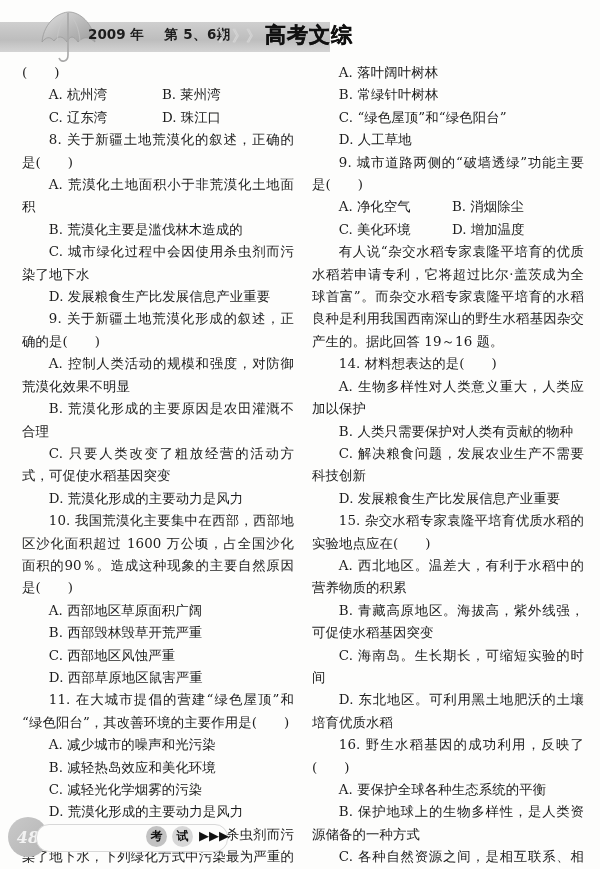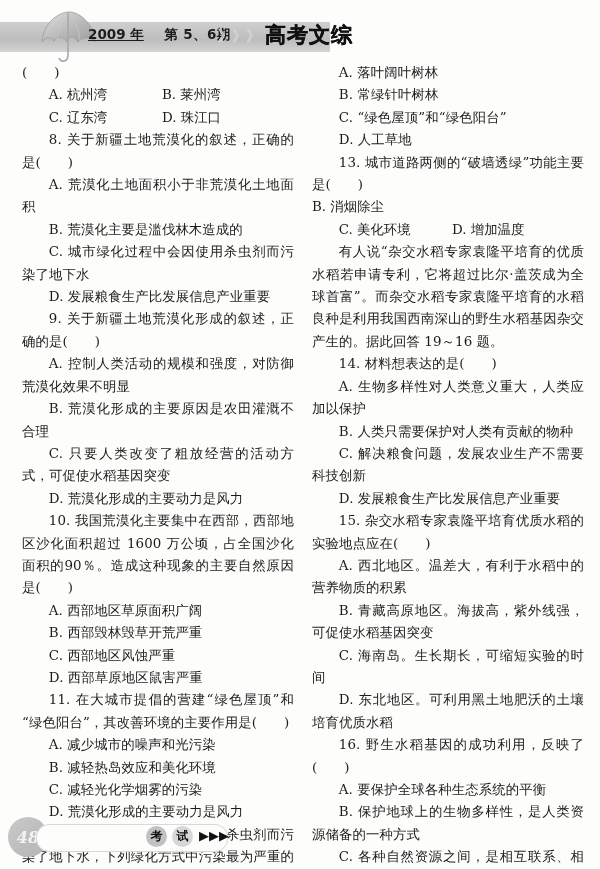--- a/index.html
+++ b/index.html
@@ -54,21 +54,21 @@
     position: absolute;
     left: 88px;
     top: 4px;
     font-family: "DejaVu Sans", "Liberation Sans", sans-serif;
     font-weight: bold;
     font-size: 13.5px;
     letter-spacing: 0.4px;
     color: #1d1d1d;
     white-space: nowrap;
   }
-  .issue-line .yr { letter-spacing: 0; text-decoration: underline; }
+  .issue-line .yr { letter-spacing: 0; }
   .chevrons {
     position: absolute;
     left: 218px;
     top: 5px;
     font-family: "DejaVu Sans", "Liberation Sans", sans-serif;
     font-size: 15px;
     font-weight: bold;
     color: #d3d3d3;
     letter-spacing: -1px;
   }
@@ -263,22 +263,23 @@
       <p class="line indent">B. 减轻热岛效应和美化环境</p>
       <p class="line indent">C. 减轻光化学烟雾的污染</p>
       <p class="line indent">D. 荒漠化形成的主要动力是风力</p>
       <p class="line indent">12. 城市绿化过程中会因使用杀虫剂而污染了地下水，下列绿化方式中污染最为严重的是(　　)</p>
     </div>
   <div class="col col-right" id="col-right">
       <p class="line indent">A. 落叶阔叶树林</p>
       <p class="line indent">B. 常绿针叶树林</p>
       <p class="line indent">C. “绿色屋顶”和“绿色阳台”</p>
       <p class="line indent">D. 人工草地</p>
-      <p class="line indent">13. 城市道路两侧的“破墙透绿”功能主要是(　　)</p>
+      <p class="line indent">9. 城市道路两侧的“破墙透绿”功能主要是(　　)</p>
       <div class="opt-row">
+        <span class="o1">A. 净化空气</span>
         <span class="o2">B. 消烟除尘</span>
       </div>
       <div class="opt-row">
         <span class="o1">C. 美化环境</span>
         <span class="o2">D. 增加温度</span>
       </div>
       <p class="line indent">有人说“杂交水稻专家袁隆平培育的优质水稻若申请专利，它将超过比尔·盖茨成为全球首富”。而杂交水稻专家袁隆平培育的水稻良种是利用我国西南深山的野生水稻基因杂交产生的。据此回答 19～16 题。</p>
       <p class="line indent">14. 材料想表达的是(　　)</p>
       <p class="line indent">A. 生物多样性对人类意义重大，人类应加以保护</p>
       <p class="line indent">B. 人类只需要保护对人类有贡献的物种</p>

